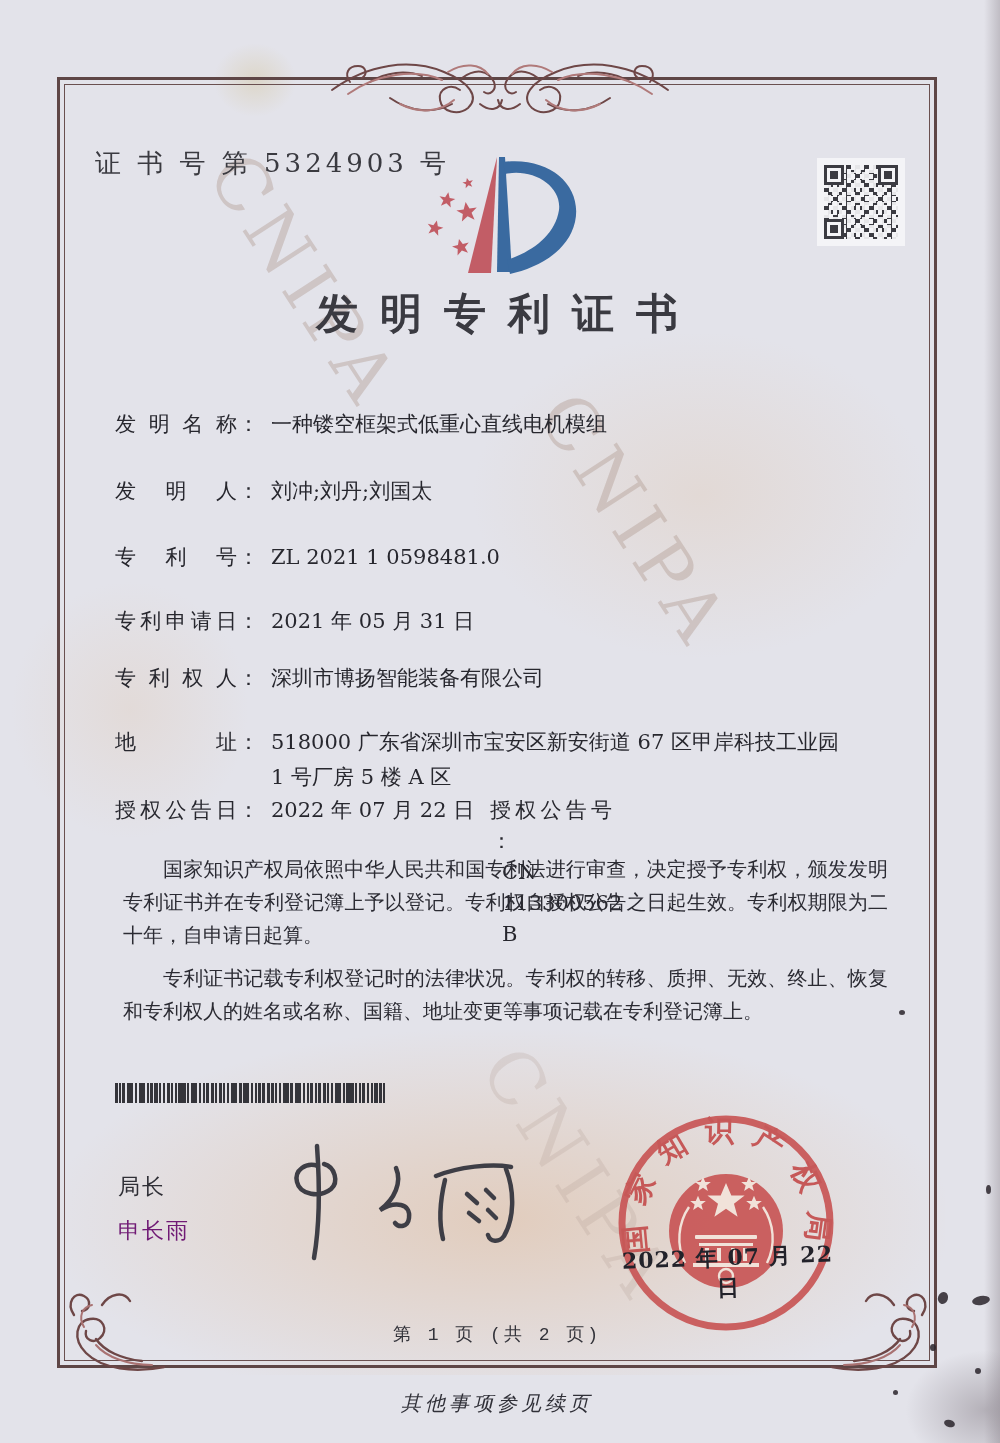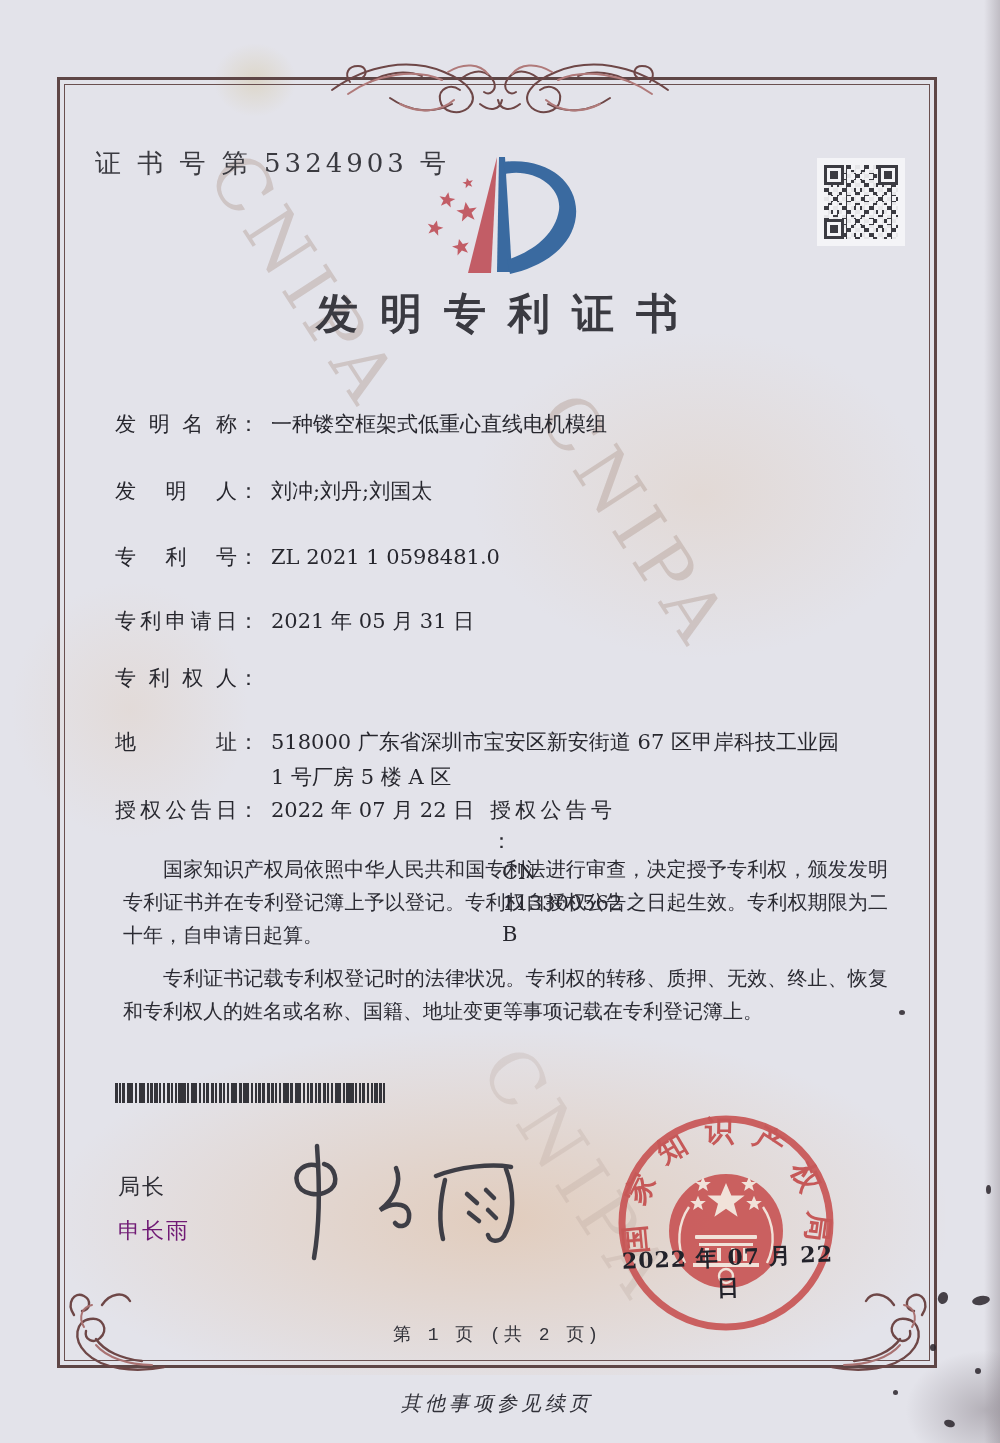--- a/index.html
+++ b/index.html
@@ -182,20 +182,21 @@
   <span class="fvalue">ZL 2021 1 0598481.0</span>
 </div>
 <div class="frow" style="top:606px;">
   <span class="flabel">专利申请日</span>
     <span class="fcolon">：</span>
   <span class="fvalue">2021 年 05 月 31 日</span>
 </div>
 <div class="frow" style="top:663px;">
   <span class="flabel">专利权人</span>
     <span class="fcolon">：</span>
+  <span class="fvalue">深圳市博扬智能装备有限公司</span>
 </div>
 <div class="frow" style="top:727px;">
   <span class="flabel">地址</span>
     <span class="fcolon">：</span>
   <span class="fvalue">518000 广东省深圳市宝安区新安街道 67 区甲岸科技工业园 1 号厂房 5 楼 A 区</span>
 </div>
 <div class="frow" style="top:795px;">
   <span class="flabel">授权公告日</span>
     <span class="fcolon">：</span>
   <span style="margin-left:12px;">2022 年 07 月 22 日</span>

